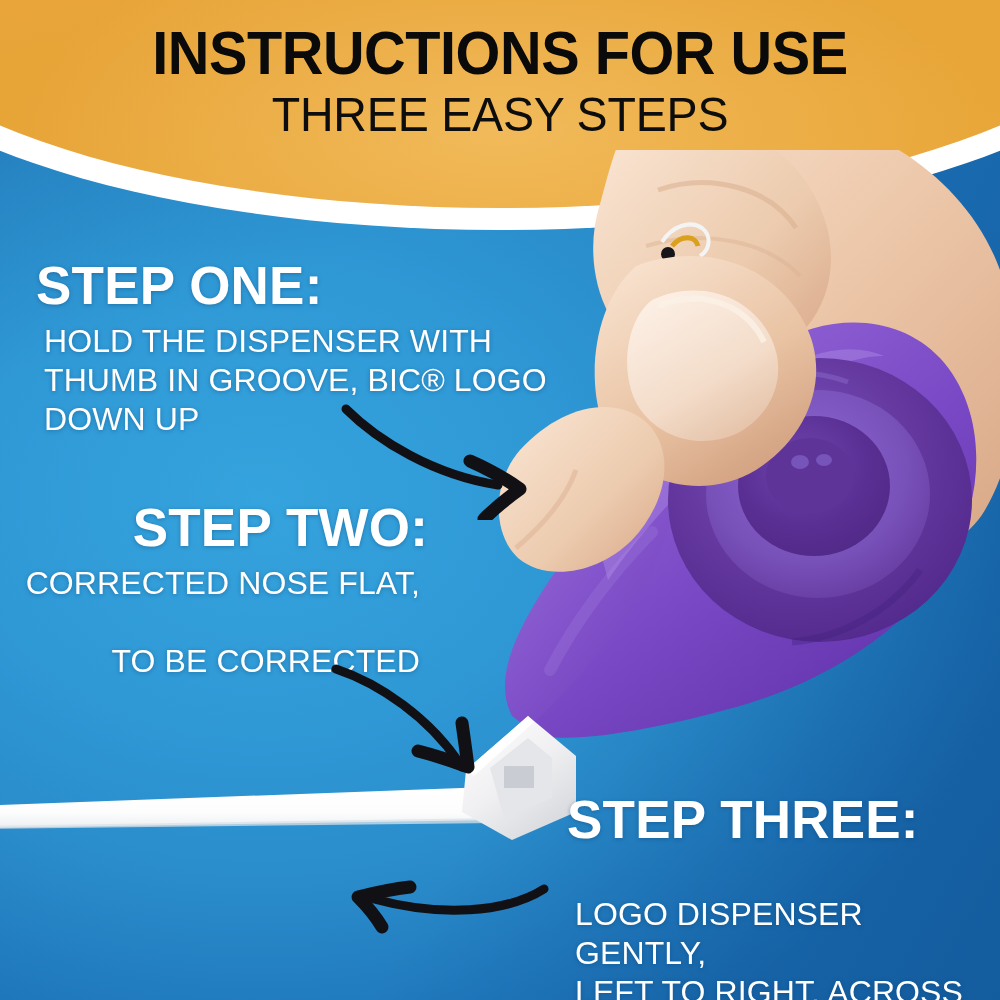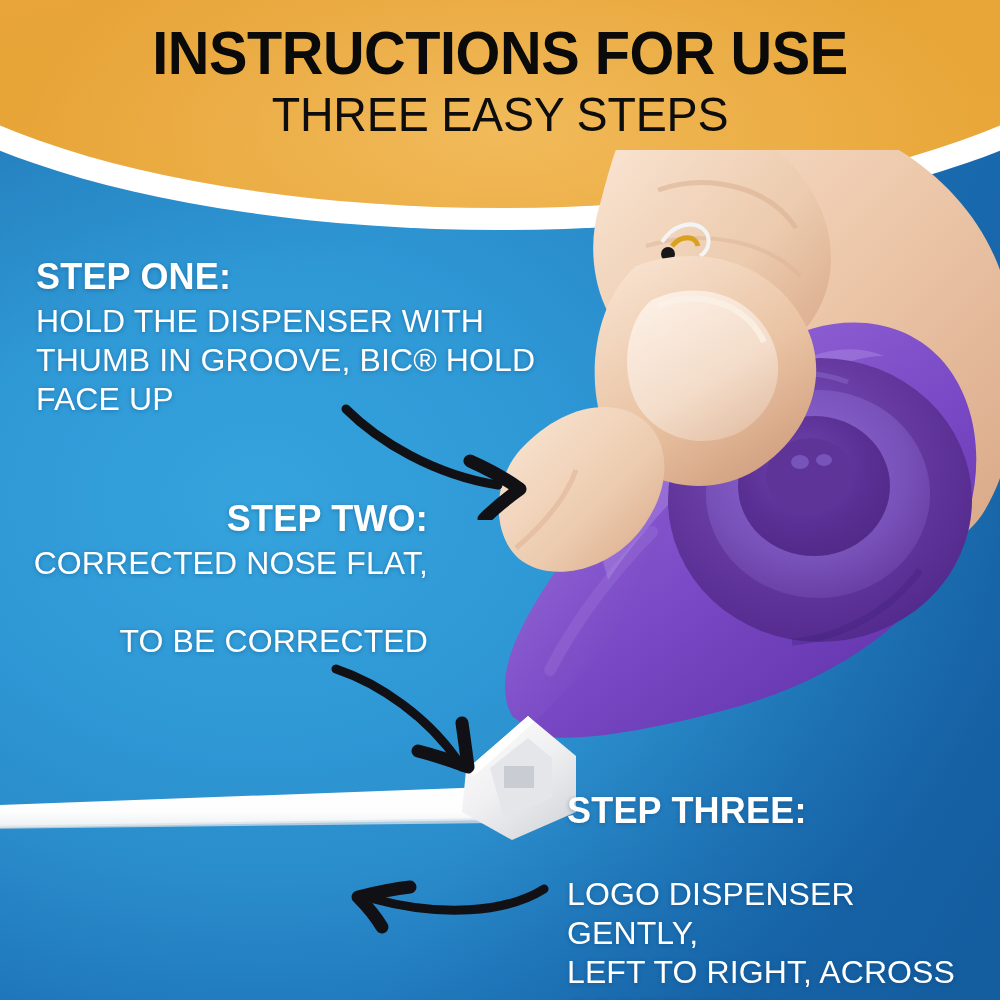--- a/index.html
+++ b/index.html
@@ -104,32 +104,32 @@
 
   
   .step {
     position: absolute;
     z-index: 7;
     color: #ffffff;
     text-shadow: 0 1px 4px rgba(10,60,105,0.40);
   }
   .step-head {
     font-weight: bold;
-    font-size: 36px;
+    font-size: 53px;
     line-height: 1.06;
     letter-spacing: 0.2px;
     margin: 0 0 6px 0;
     white-space: nowrap;
   }
   .step-body {
     font-weight: normal;
     font-size: 32px;
     line-height: 1.22;
     letter-spacing: 0.1px;
-    margin: 0;
+    margin: 8px;
   }
 
   #step-one   { left: 36px;  top: 258px;  width: 520px; }
   #step-two   { left: 8px;   top: 500px;  width: 420px; text-align: right; }
   #step-three { left: 567px; top: 792px;  width: 420px; }
 
   
   .arrow-svg {
     position: absolute;
     z-index: 8;
@@ -301,22 +301,22 @@
 
   <div class="title-block">
     <h1 class="main-title">INSTRUCTIONS FOR USE</h1>
     <h2 class="sub-title">THREE EASY STEPS</h2>
   </div>
 
   <div class="step" id="step-one">
     <p class="step-head">STEP ONE:</p>
     <p class="step-body">
       <span>HOLD THE DISPENSER WITH</span><br>
-      <span>THUMB IN GROOVE, BIC® HOLD</span><br>
-      <span>FACE UP</span>
+      <span>THUMB IN GROOVE, BIC® LOGO</span><br>
+      <span>DOWN UP</span>
     </p>
   </div>
 
   <div class="step" id="step-two">
     <p class="step-head">STEP TWO:</p>
     <p class="step-body">
       <span>CORRECTED NOSE FLAT,</span><br>
       <br>
       <span>TO BE CORRECTED</span>
     </p>

